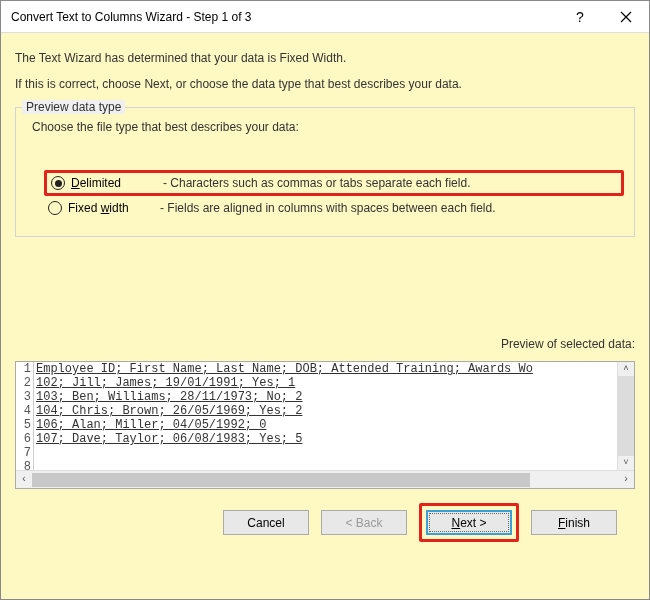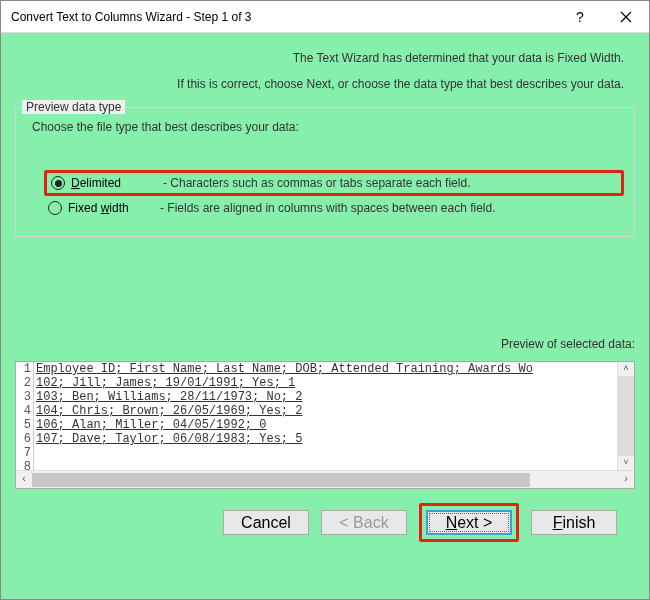--- a/index.html
+++ b/index.html
@@ -8,21 +8,21 @@
     font-family: "Segoe UI", Tahoma, sans-serif;
     font-size: 12px;
     background: #999;
     width: 650px;
     height: 600px;
     overflow: hidden;
   }
   .window {
     width: 650px;
     height: 600px;
-    background: #86efac;
+    background: #fef9c3;
     border: 1px solid #888;
     display: flex;
     flex-direction: column;
   }
   .titlebar {
     height: 32px;
     background: #fff;
     display: flex;
     align-items: center;
     padding-left: 10px;
@@ -42,21 +42,21 @@
     font-size: 14px;
     color: #000;
   }
   .titlebar-btn.close { font-size: 16px; }
   .content {
     padding: 12px 14px 0 14px;
     flex: 1;
     display: flex;
     flex-direction: column;
   }
-  .intro-line { color: #333; margin: 6px 11px; text-align: right; }
+  .intro-line { color: #333; margin: 6px 0; }
   .fieldset {
     border: 1px solid #d4d4d4;
     margin-top: 10px;
     padding: 6px 10px 16px 10px;
     position: relative;
   }
   .fieldset-legend {
     position: absolute;
     top: -8px;
     left: 6px;
@@ -162,21 +162,21 @@
   }
   .btn {
     min-width: 86px;
     height: 25px;
     border: 1px solid #aaa;
     background: #e8e8e8;
     display: inline-flex;
     align-items: center;
     justify-content: center;
     color: #000;
-    font-size: 16px;
+    font-size: 12px;
     position: relative;
   }
   .btn.disabled { color: #9a9a9a; }
   .btn .ul { text-decoration: underline; }
   .next-wrap {
     border: 3px solid #e2231a;
     padding: 4px;
     border-radius: 2px;
     display: inline-flex;
   }

